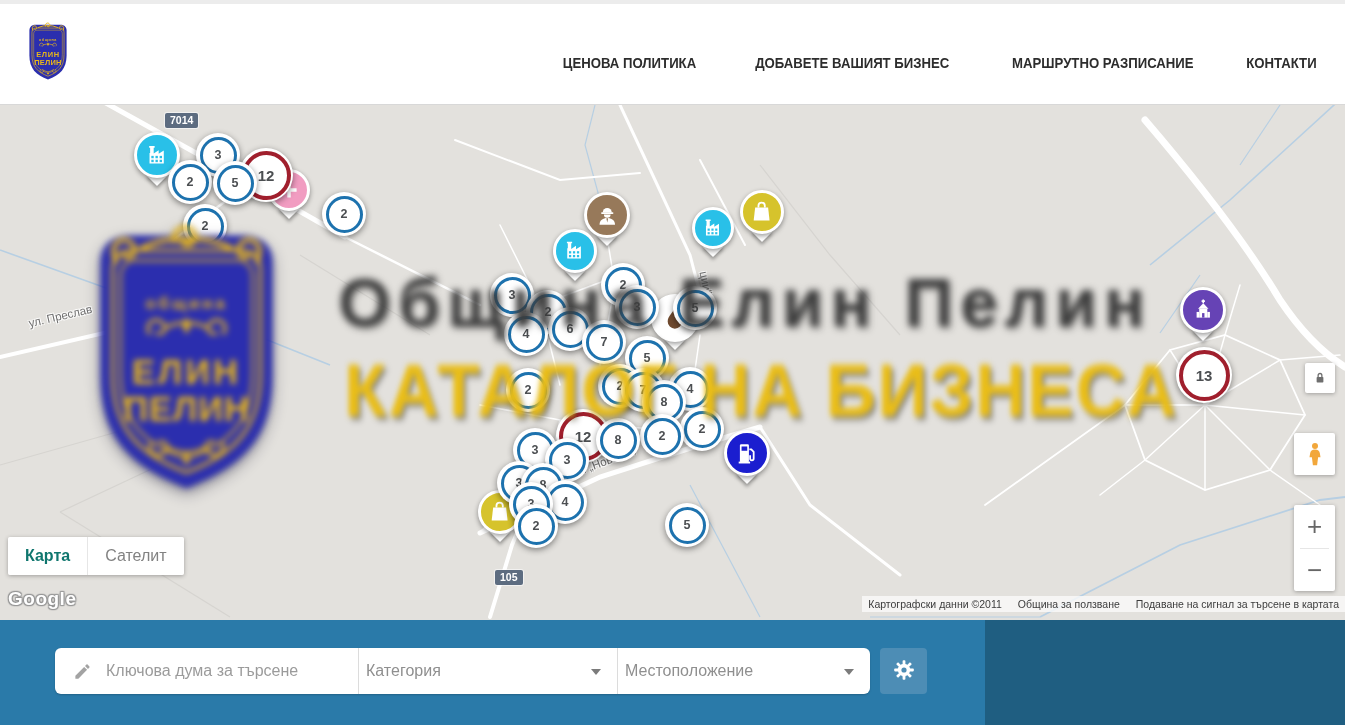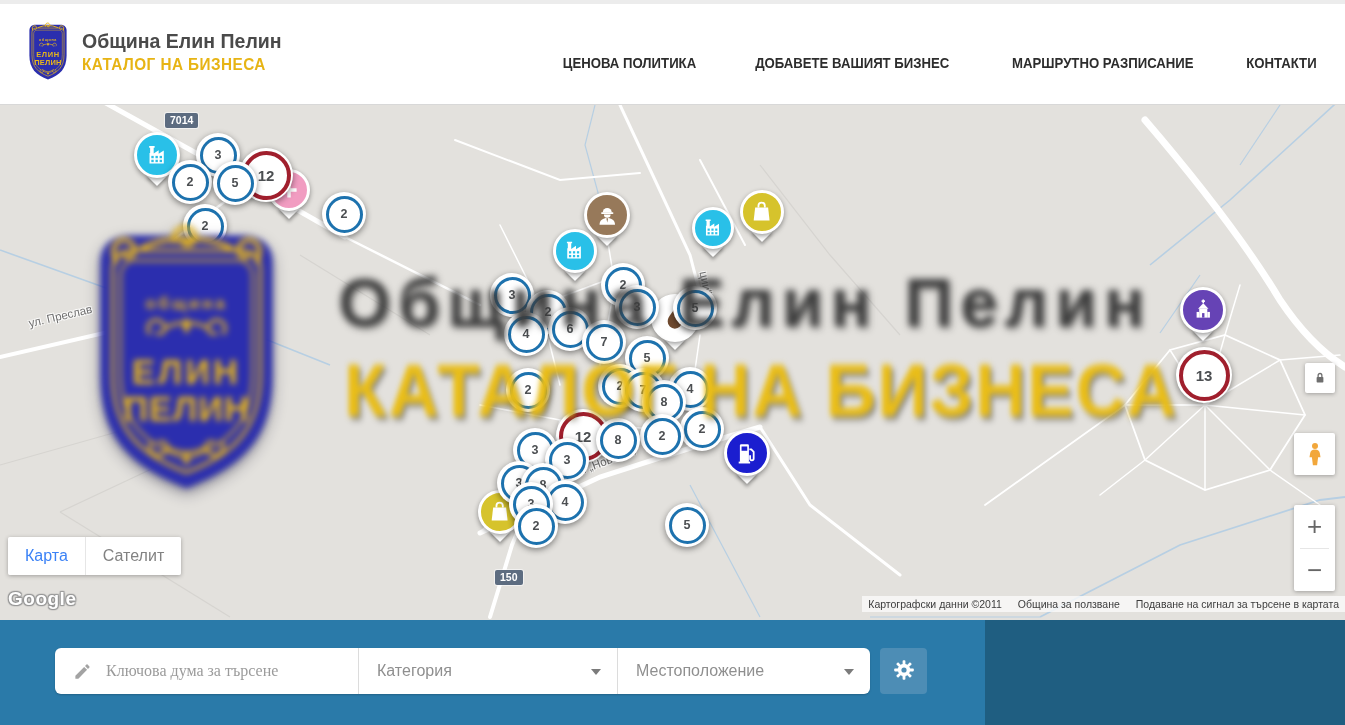--- a/index.html
+++ b/index.html
@@ -44,21 +44,21 @@
   .wm-title{position:absolute;left:338px;top:158px;font-size:68px;font-weight:bold;color:#3d3d3d;
             letter-spacing:7px;white-space:nowrap;z-index:1500;pointer-events:none;filter:blur(3.5px);
             text-shadow:2px 3px 3px rgba(0,0,0,.35);}
   .wm-sub{position:absolute;left:344px;top:242px;font-size:75px;font-weight:bold;color:#e9bd17;
           letter-spacing:2px;white-space:nowrap;z-index:1500;pointer-events:none;filter:blur(3px);
           transform:scaleX(.93);transform-origin:left;text-shadow:3px 4px 3px rgba(0,0,0,.4);}
 
   
   .maptype{position:absolute;left:8px;top:432px;display:flex;z-index:1600;box-shadow:0 1px 4px rgba(0,0,0,.3);border-radius:2px;overflow:hidden;}
   .maptype button{height:38px;background:#fff;border:none;font-family:inherit;font-size:16px;cursor:pointer;padding:0 17px;}
-  .maptype .mt-map{font-weight:normal;color:#3b82f6;}
+  .maptype .mt-map{font-weight:bold;color:#0f766e;}
   .maptype .mt-sat{color:#828282;border-left:1px solid #e6e6e6;}
   .glogo{position:absolute;left:8px;bottom:10px;z-index:1600;font-size:19px;font-weight:bold;color:#fff;letter-spacing:.5px;
          text-shadow:0 0 2px #8b8b8b,1px 1px 1px #9a9a9a,-1px -1px 1px #9a9a9a,1px -1px 1px #9a9a9a,-1px 1px 1px #9a9a9a;}
   .attrib{position:absolute;right:0;bottom:8px;height:16px;z-index:1600;display:flex;align-items:center;
           background:rgba(250,250,250,.8);font-size:10.5px;color:#3c3c3c;padding:0 6px;gap:16px;}
   .attrib span{white-space:nowrap;}
   .ctrl{position:absolute;background:#fff;border-radius:2px;box-shadow:0 1px 4px rgba(0,0,0,.3);z-index:1600;
         display:flex;align-items:center;justify-content:center;cursor:pointer;}
   .ctrl-lock{right:10px;top:258px;width:30px;height:30px;}
   .ctrl-peg{right:10px;top:328px;width:41px;height:42px;}
@@ -67,23 +67,23 @@
   .zoomctl button{flex:1;border:none;background:none;font-size:26px;color:#666;cursor:pointer;font-family:inherit;line-height:1;}
   .zoomctl .sep{height:1px;background:#e6e6e6;margin:0 6px;}
 
   
   .sbar{position:absolute;left:0;top:620px;width:1345px;height:105px;background:#2a7aa9;z-index:3000;}
   .sbar .darkside{position:absolute;left:985px;top:0;width:360px;height:105px;background:#1f5e81;}
   .sb-white{position:absolute;left:55px;top:28px;width:815px;height:46px;background:#fff;border-radius:6px;
             display:flex;box-shadow:0 1px 2px rgba(0,0,0,.2);}
   .sb-sec{display:flex;align-items:center;box-sizing:border-box;position:relative;}
   .sb-key{width:303px;padding-left:18px;}
-  .sb-key input{border:none;outline:none;font-family:Liberation Serif, serif;font-size:16px;color:#555;width:230px;margin-left:12px;background:transparent;}
+  .sb-key input{border:none;outline:none;font-family:Liberation Sans, sans-serif;font-size:16px;color:#555;width:230px;margin-left:12px;background:transparent;}
   .sb-key input::placeholder{color:#9b9b9b;}
-  .sb-sel{border-left:1px solid #dcdcdc;padding-left:18px;cursor:pointer;}
+  .sb-sel{border-left:1px solid #dcdcdc;padding-left:7px;cursor:pointer;}
   .sb-cat{width:259px;}
   .sb-loc{width:253px;}
   .sb-sel .lbl{font-size:16px;color:#8f8f8f;}
   .sb-sel .arr{position:absolute;right:16px;top:50%;margin-top:-2px;width:0;height:0;
                border-left:5px solid transparent;border-right:5px solid transparent;border-top:6px solid #7b7b7b;}
   .gearbtn{position:absolute;left:880px;top:28px;width:47px;height:46px;background:#4d8db5;border:none;border-radius:4px;
            cursor:pointer;display:flex;align-items:center;justify-content:center;}
   .searchbtn{position:absolute;left:1016px;top:28px;width:304px;height:46px;border:none;border-radius:4px;cursor:pointer;
              background:linear-gradient(#f0ca2f,#e3ba1d);box-shadow:0 1px 2px rgba(0,0,0,.25);
              display:flex;align-items:center;justify-content:center;gap:10px;}
@@ -115,24 +115,20 @@
   <path d="M105 100 l4 9 -4 9 -4 -9 z" fill="#e8b71a"></path>
   <text x="105" y="168" text-anchor="middle" font-size="35" font-weight="bold" fill="#e8b71a" letter-spacing="3" font-family="Liberation Sans, DejaVu Sans, sans-serif">ЕЛИН</text>
   <text x="105" y="206" text-anchor="middle" font-size="35" font-weight="bold" fill="#e8b71a" letter-spacing="1" font-family="Liberation Sans, DejaVu Sans, sans-serif">ПЕЛИН</text>
   <g stroke="#e8b71a" stroke-width="3" fill="none">
     <path d="M70 226 c-8 12 8 20 14 10 c4 -7 -4 -12 -8 -8"></path>
     <path d="M140 226 c8 12 -8 20 -14 10 c-4 -7 4 -12 8 -8"></path>
     <path d="M84 232 q21 12 42 0"></path>
   </g>
   <path d="M105 236 l3.5 8 -3.5 8 -3.5 -8 z" fill="#e8b71a"></path>
   </svg></div>
-      <div class="brand-text">
-        <div class="brand-title">Община Елин Пелин</div>
-        <div class="brand-sub">КАТАЛОГ НА БИЗНЕСА</div>
-      </div>
     </div>
     <nav class="mainnav" id="main-nav">
         <a href="#">ЦЕНОВА ПОЛИТИКА</a>
         <a href="#">ДОБАВЕТЕ ВАШИЯТ БИЗНЕС</a>
         <a href="#">МАРШРУТНО РАЗПИСАНИЕ</a>
         <a href="#">КОНТАКТИ</a>
       </nav>
   </header>
 
   <div class="map">
@@ -176,21 +172,21 @@
       </g>
     </svg>
 
     <div id="street-labels">
         <div class="street-label" style="left: 28px; top: 205px; transform: rotate(-13deg);">ул. Преслав</div>
         <div class="street-label" style="left: 563px; top: 352px; transform: rotate(-20deg);">бул. „Новосел</div>
         <div class="street-label" style="left: 694px; top: 172px; transform: rotate(78deg);">ции"</div>
       </div>
     <div id="road-badges">
         <div class="road-badge" style="left: 165px; top: 8px;">7014</div>
-        <div class="road-badge" style="left: 495px; top: 465px;">150</div>
+        <div class="road-badge" style="left: 495px; top: 465px;">105</div>
       </div>
     <div id="markers">
         <div class="pin" style="left: 268px; top: 64px; z-index: 60;">
           <div class="tail"></div>
     <div class="circ" style="width:42px;height:42px;background:#f19cc1">
       <svg width="26.04" height="26.04" viewBox="0 0 24 24">
               <path fill="#ffffff" d="M10.4 5h3.2v5.4H19v3.2h-5.4V19h-3.2v-5.4H5v-3.2h5.4z"></path>
             </svg>
     </div>
         </div>

